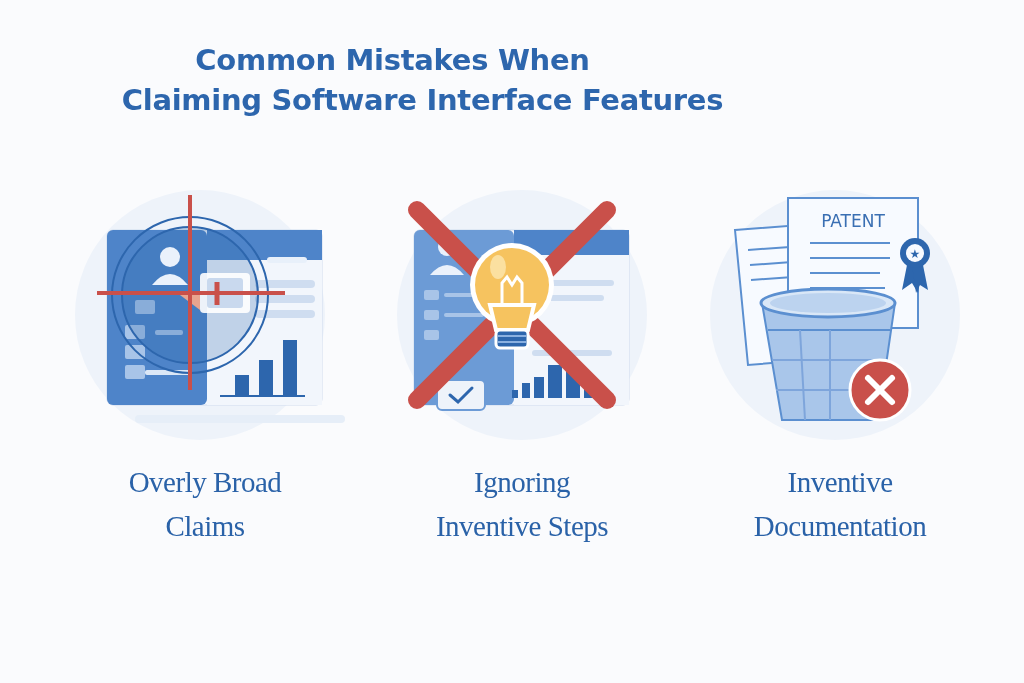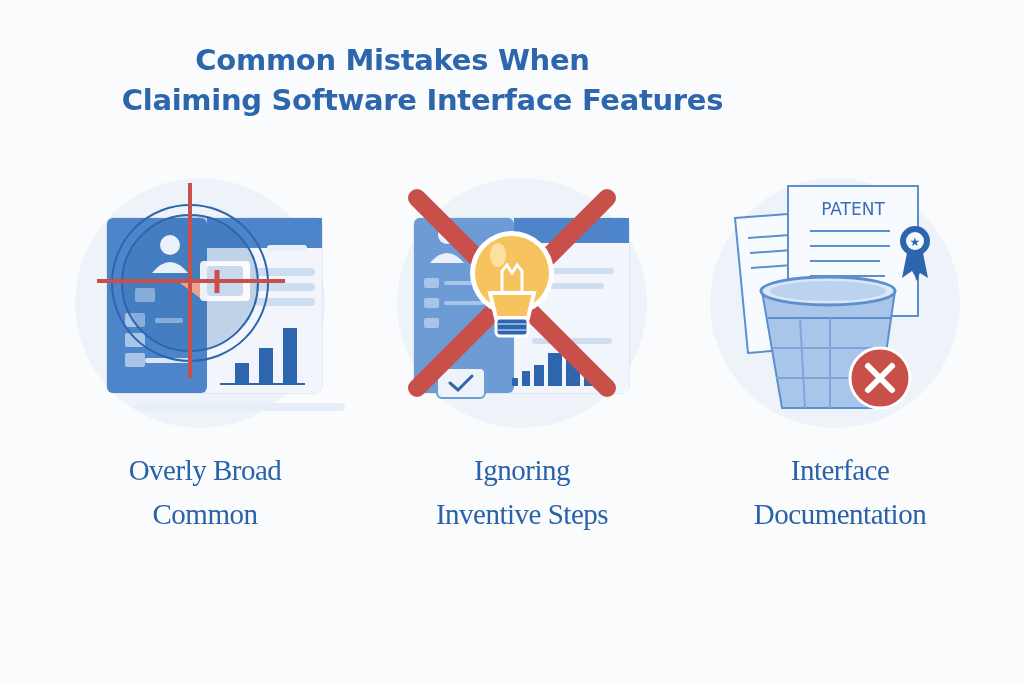--- a/index.html
+++ b/index.html
@@ -17,21 +17,21 @@
       font-size: 29px;
       font-weight: bold;
       line-height: 40px;
       color: #2d66ad;
       letter-spacing: -0.3px;
     }
     .title .l2 { display: block; }
     .title .l1 { display: block; padding-left: 0; margin-left: -60px; }
     .card {
       position: absolute;
-      top: 173px;
+      top: 185px;
       width: 300px;
       height: 380px;
     }
     .card svg { position: absolute; left: 0; top: 0; }
     .label {
       position: absolute;
       top: 275px;
       left: 0; width: 300px;
       text-align: center;
       font-size: 29px;
@@ -87,21 +87,21 @@
     <path d="M125 110 L145 110 L145 125 Z" fill="#e8a48f"></path>
 
     <line x1="135" y1="10" x2="135" y2="205" stroke="#c9504a" stroke-width="4"></line>
     <line x1="42" y1="108" x2="230" y2="108" stroke="#c9504a" stroke-width="4"></line>
     <line x1="162" y1="97" x2="162" y2="120" stroke="#c9504a" stroke-width="5"></line>
 
     <rect x="80" y="230" width="210" height="8" rx="4" fill="#e6eef8"></rect>
   </svg>
   <div class="label">
     <span>Overly Broad</span>
-    <span>Common</span>
+    <span>Claims</span>
   </div>
 </div>
 
 <div class="card" style="left:372px;">
   <svg width="300" height="270" viewBox="0 0 300 270">
     <circle cx="150" cy="130" r="125" fill="#eef3fa"></circle>
 
     <rect x="42" y="45" width="215" height="175" rx="6" fill="#f5f8fd" stroke="#cfdcee"></rect>
     <rect x="42" y="45" width="100" height="175" rx="6" fill="#6c9bd6"></rect>
     <rect x="142" y="45" width="115" height="25" fill="#4e84c9"></rect>
@@ -174,16 +174,16 @@
     <line x1="82" y1="175" x2="196" y2="175" stroke="#7ea5db" stroke-width="2"></line>
     <line x1="86" y1="205" x2="192" y2="205" stroke="#7ea5db" stroke-width="2"></line>
     <line x1="110" y1="145" x2="115" y2="235" stroke="#7ea5db" stroke-width="2"></line>
     <line x1="140" y1="145" x2="140" y2="235" stroke="#7ea5db" stroke-width="2"></line>
 
     <circle cx="190" cy="205" r="30" fill="#c9504a" stroke="#fff" stroke-width="3"></circle>
     <line x1="178" y1="193" x2="202" y2="217" stroke="#fff" stroke-width="6" stroke-linecap="round"></line>
     <line x1="202" y1="193" x2="178" y2="217" stroke="#fff" stroke-width="6" stroke-linecap="round"></line>
   </svg>
   <div class="label">
-    <span>Interface</span>
+    <span>Inventive</span>
     <span>Documentation</span>
   </div>
 </div>
 
 </body></html>

